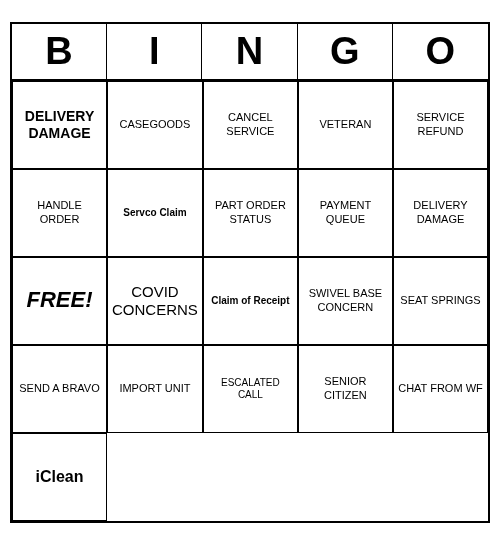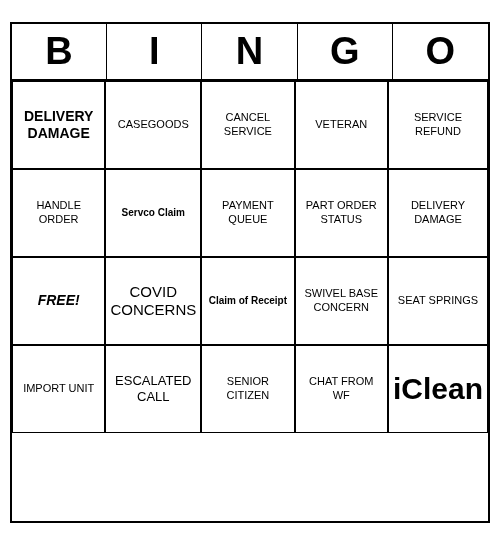--- a/index.html
+++ b/index.html
@@ -44,35 +44,35 @@
       justify-content: center;
       text-align: center;
       padding: 4px;
       height: 88px;
       font-size: 11px;
       font-weight: normal;
       text-transform: uppercase;
       line-height: 1.2;
     }
     .bingo-cell.free {
-      font-size: 14px;
+      font-size: 22px;
       font-weight: bold;
       font-style: italic;
     }
     .bingo-cell.large-text {
       font-size: 14px;
       font-weight: bold;
     }
     .bingo-cell.italic-large {
       font-size: 10px;
       font-weight: bold;
       text-transform: none;
     }
     .bingo-cell.iclean-text {
-      font-size: 30px;
+      font-size: 16px;
       font-weight: bold;
       text-transform: none;
     }
   </style>
 </head>
 <body>
 
 <div class="bingo-card">
   <div class="bingo-header">
   <div class="bingo-letter">B</div>
@@ -82,27 +82,28 @@
       <div class="bingo-letter">O</div>
     </div>
   <div class="bingo-grid">
   <div class="bingo-cell large-text">Delivery Damage</div>
       <div class="bingo-cell">CASEGOODS</div>
       <div class="bingo-cell">CANCEL SERVICE</div>
       <div class="bingo-cell">VETERAN</div>
       <div class="bingo-cell">SERVICE REFUND</div>
       <div class="bingo-cell">HANDLE ORDER</div>
       <div class="bingo-cell italic-large">Servco Claim</div>
+      <div class="bingo-cell">PART ORDER STATUS</div>
       <div class="bingo-cell">PAYMENT QUEUE</div>
-      <div class="bingo-cell">PART ORDER STATUS</div>
       <div class="bingo-cell">DELIVERY DAMAGE</div>
       <div class="bingo-cell free">Free!</div>
       <div class="bingo-cell" style="font-size: 15px;">COVID CONCERNS</div>
       <div class="bingo-cell italic-large">Claim of Receipt</div>
       <div class="bingo-cell">SWIVEL BASE CONCERN</div>
       <div class="bingo-cell">SEAT SPRINGS</div>
+      <div class="bingo-cell">SEND A BRAVO</div>
       <div class="bingo-cell">IMPORT UNIT</div>
-      <div class="bingo-cell" style="font-size: 13px;">ESCALATED CALL</div>
+      <div class="bingo-cell" style="font-size: 10px;">ESCALATED CALL</div>
       <div class="bingo-cell">SENIOR CITIZEN</div>
       <div class="bingo-cell">CHAT FROM WF</div>
       <div class="bingo-cell iclean-text">iClean</div>
     </div>
 </div>
 
 </body></html>

